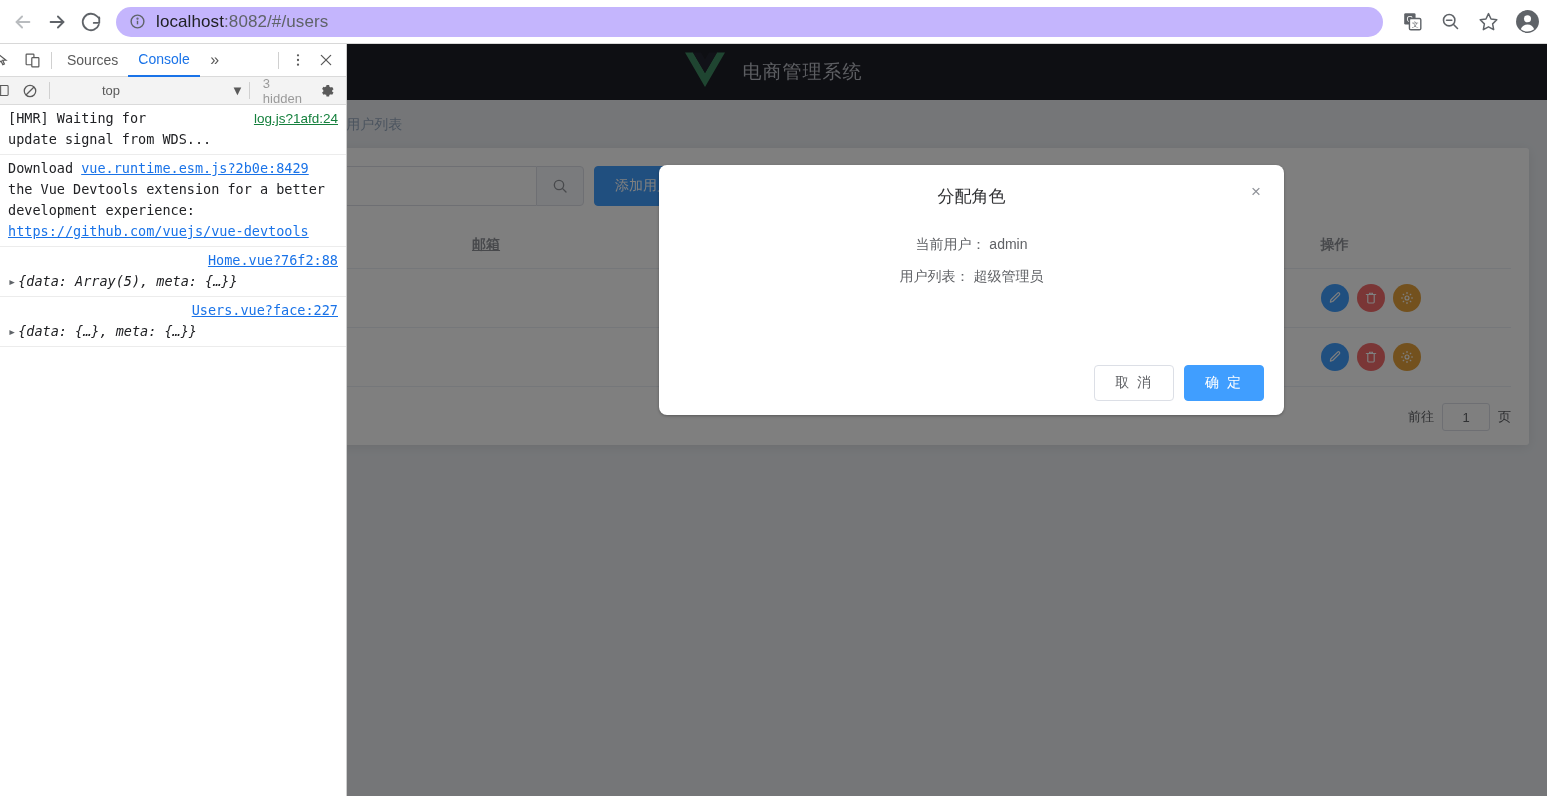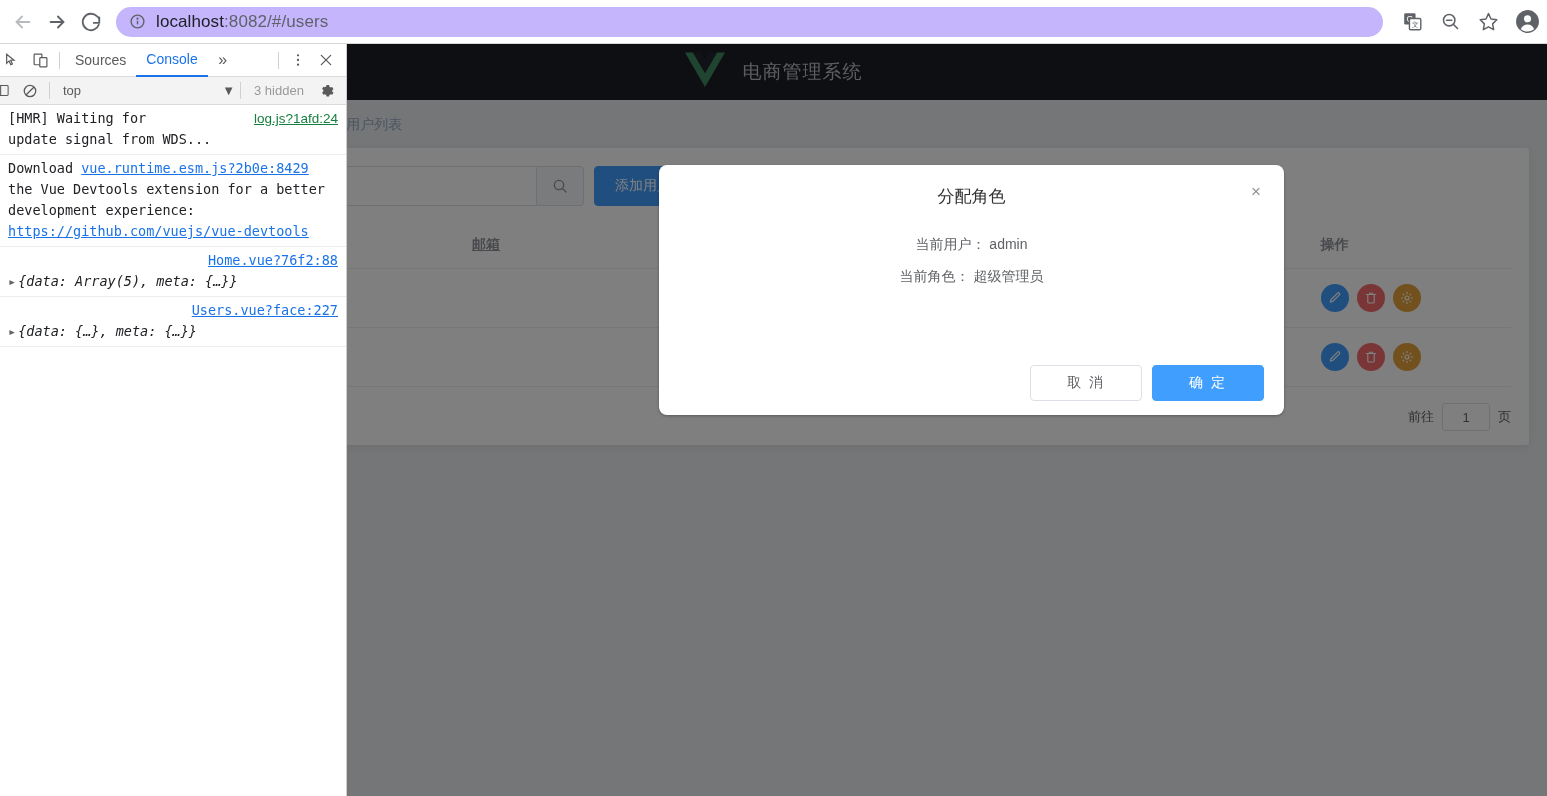--- a/index.html
+++ b/index.html
@@ -327,21 +327,21 @@
     font-size: 14px;
   }
   .modal-body p { margin-bottom: 14px; }
   .modal-footer {
     position: absolute;
     bottom: 14px; right: 20px;
     display: flex; gap: 10px;
   }
   .btn {
     height: 36px;
-    padding: 0 36px;
+    padding: 0 20px;
     border-radius: 4px;
     font-size: 14px;
     cursor: pointer;
     letter-spacing: 2px;
     font-family: "Liberation Sans", sans-serif;
   }
   .btn-default {
     background: #fff;
     border: 1px solid #dcdfe6;
     color: #606266;
@@ -361,21 +361,21 @@
     border-right: 1px solid #cdcdcd;
     z-index: 200;
     display: flex; flex-direction: column;
     font-family: "Liberation Sans", sans-serif;
   }
   .dt-tabbar {
     height: 33px;
     display: flex; align-items: center;
     border-bottom: 1px solid #dadada;
     background: #fff;
-    padding-left: 8px;
+    padding-left: 0;
   }
   .dt-icon-btn {
     width: 28px; height: 28px;
     display: flex; align-items: center; justify-content: center;
     color: #5a5a5a;
     flex: 0 0 auto;
     cursor: pointer;
   }
   .dt-sep { width: 1px; height: 17px; background: #d0d0d0; margin: 0 5px; flex: 0 0 auto; }
   .dt-tab {
@@ -396,20 +396,21 @@
     display: flex; align-items: center;
     border-bottom: 1px solid #dadada;
     background: #f3f3f3;
     font-size: 13px;
     color: #5a5a5a;
   }
   .dt-context {
     display: flex; align-items: center;
     width: 180px;
     padding-left: 8px;
+    margin-left: 39px;
   }
   .dt-context .ctx-label { flex: 1 1 auto; }
   .dt-hidden { color: #9a9a9a; padding: 0 8px; }
   .dt-console { flex: 1 1 auto; overflow: hidden; background: #fff; }
   .log-entry {
     border-bottom: 1px solid #ececec;
     padding: 3px 8px 4px 8px;
     font-family: "DejaVu Sans Mono", "Liberation Mono", monospace;
     font-size: 13.5px;
     line-height: 21px;
@@ -717,21 +718,21 @@
   </div>
 
   <div class="modal-overlay"></div>
   <div class="modal">
     <div class="modal-header">
       <span class="modal-title">分配角色</span>
       <span class="modal-close">×</span>
     </div>
     <div class="modal-body">
       <p>当前用户： admin</p>
-      <p>当前角色： 超级管理员</p>
+      <p>用户列表： 超级管理员</p>
     </div>
     <div class="modal-footer">
       <button class="btn btn-default">取 消</button>
       <button class="btn btn-confirm">确 定</button>
     </div>
   </div>
 </div>
 
 <div class="devtools">
   <div class="dt-tabbar">

